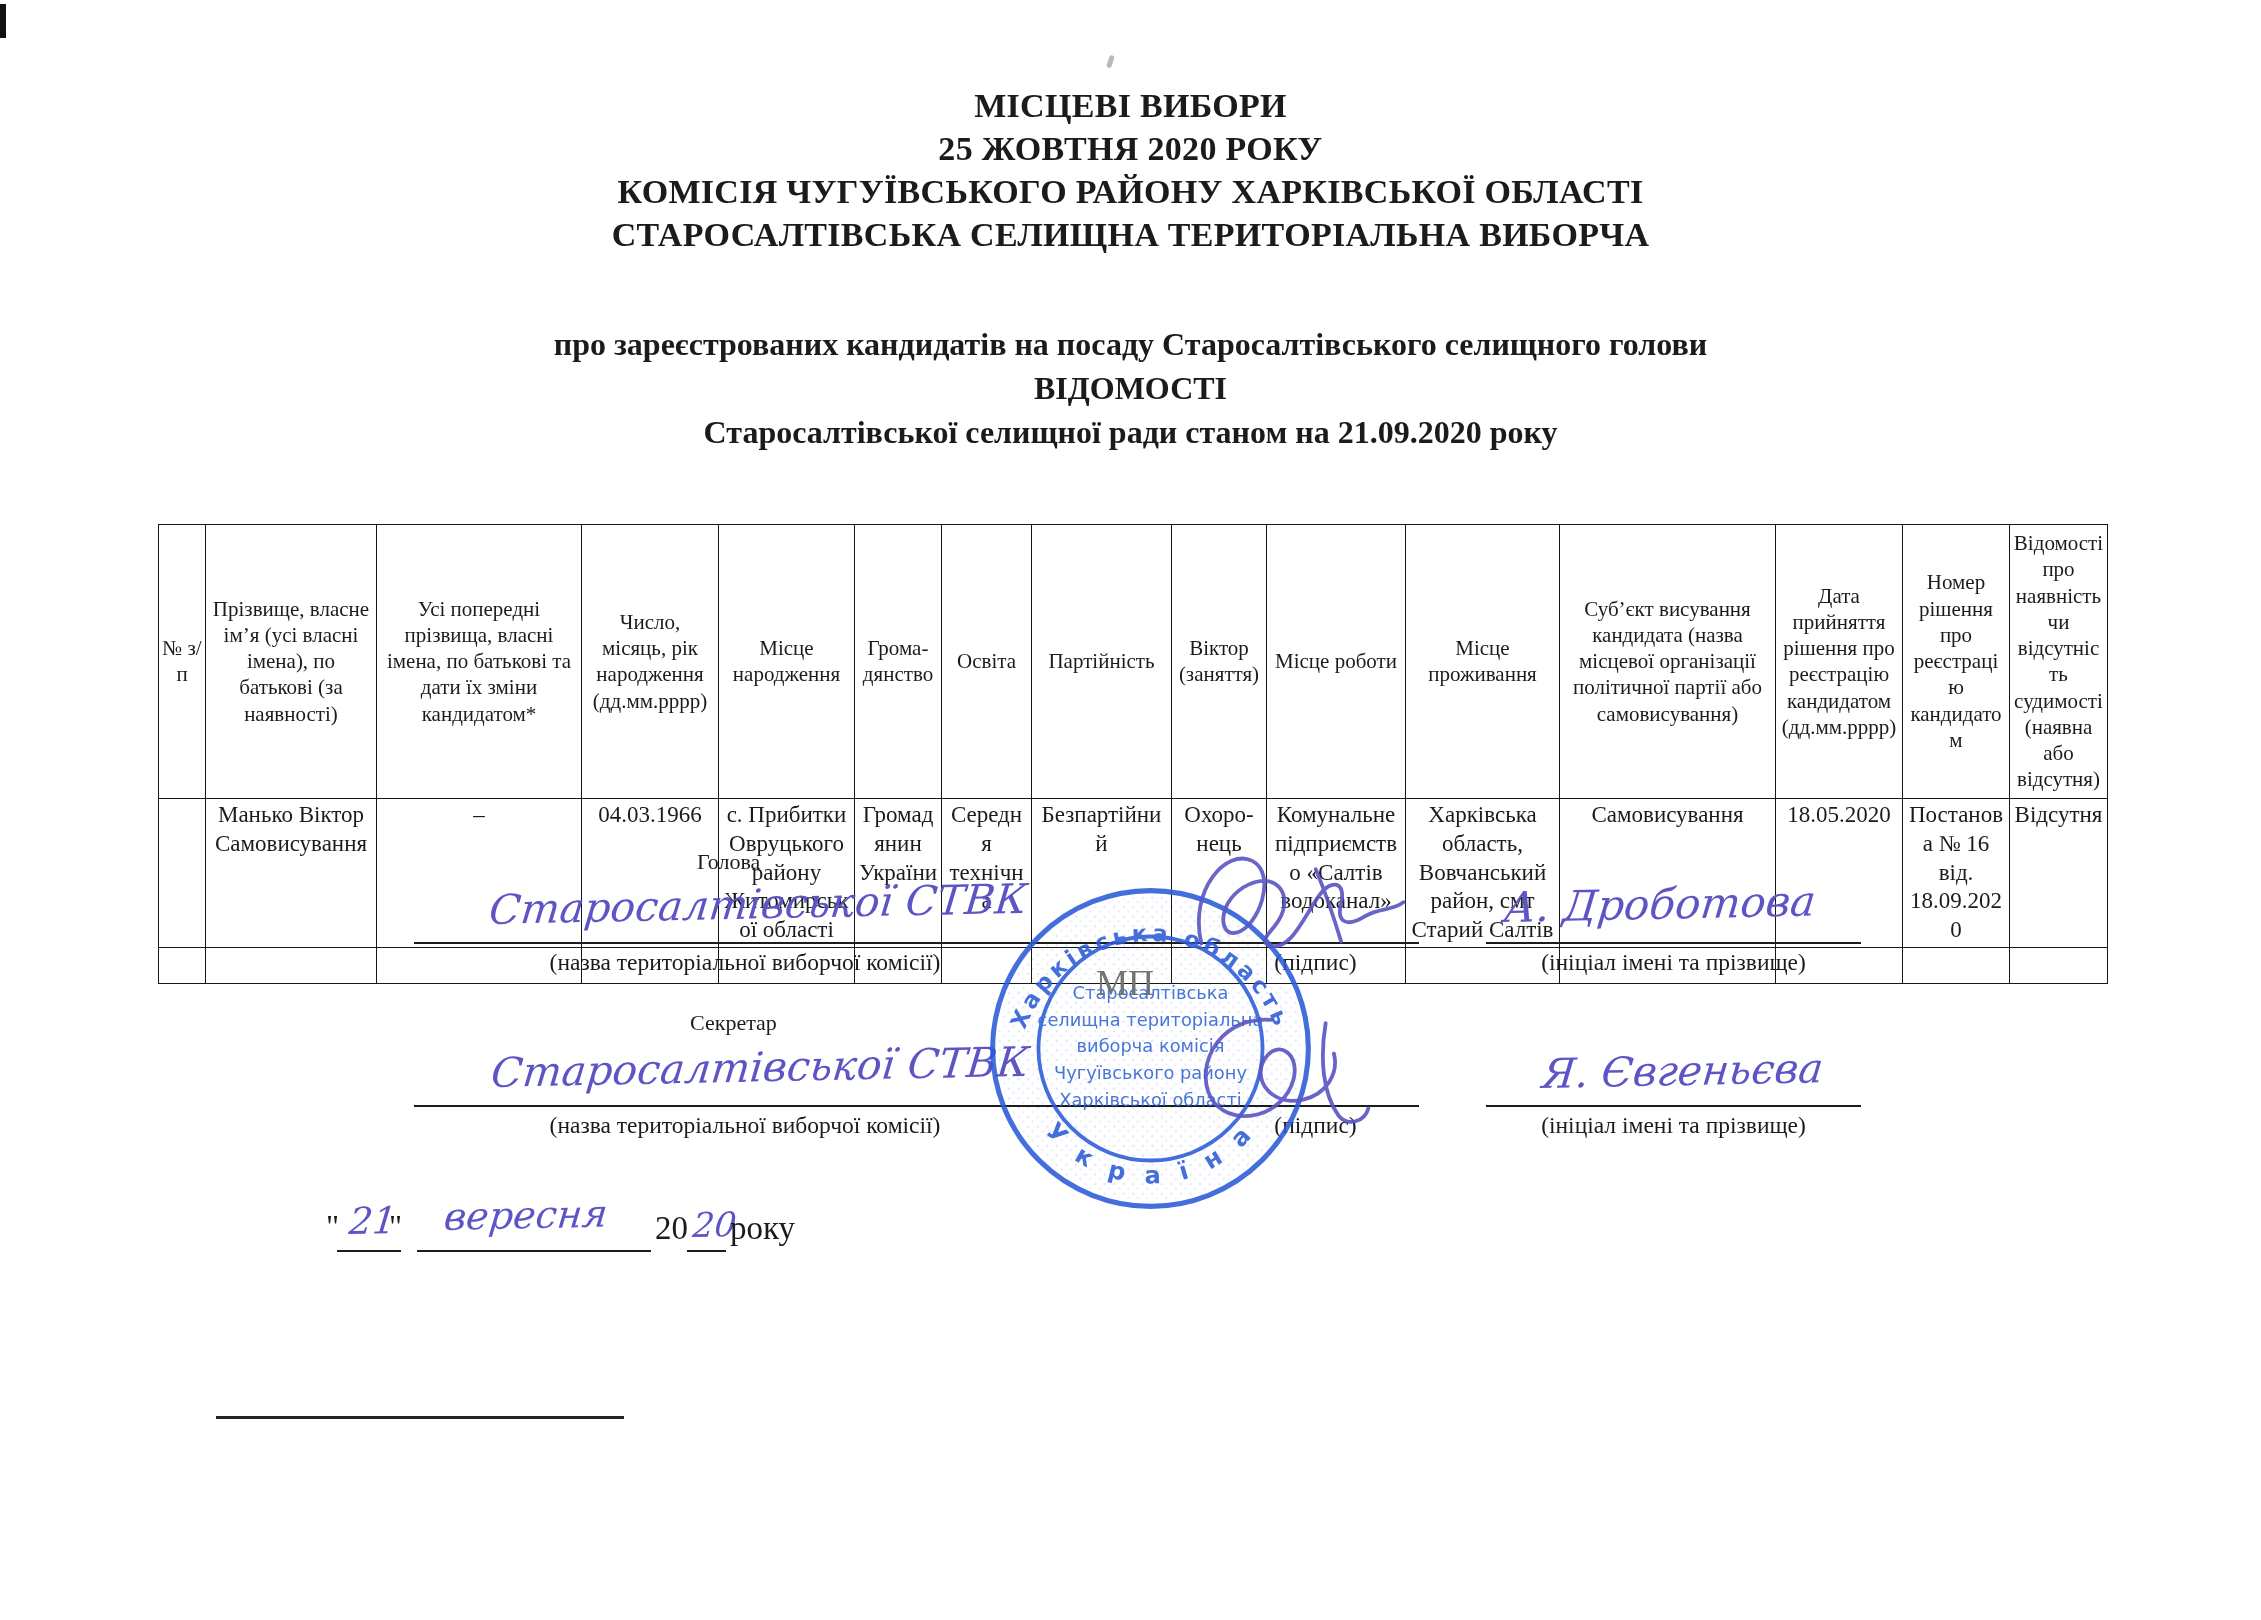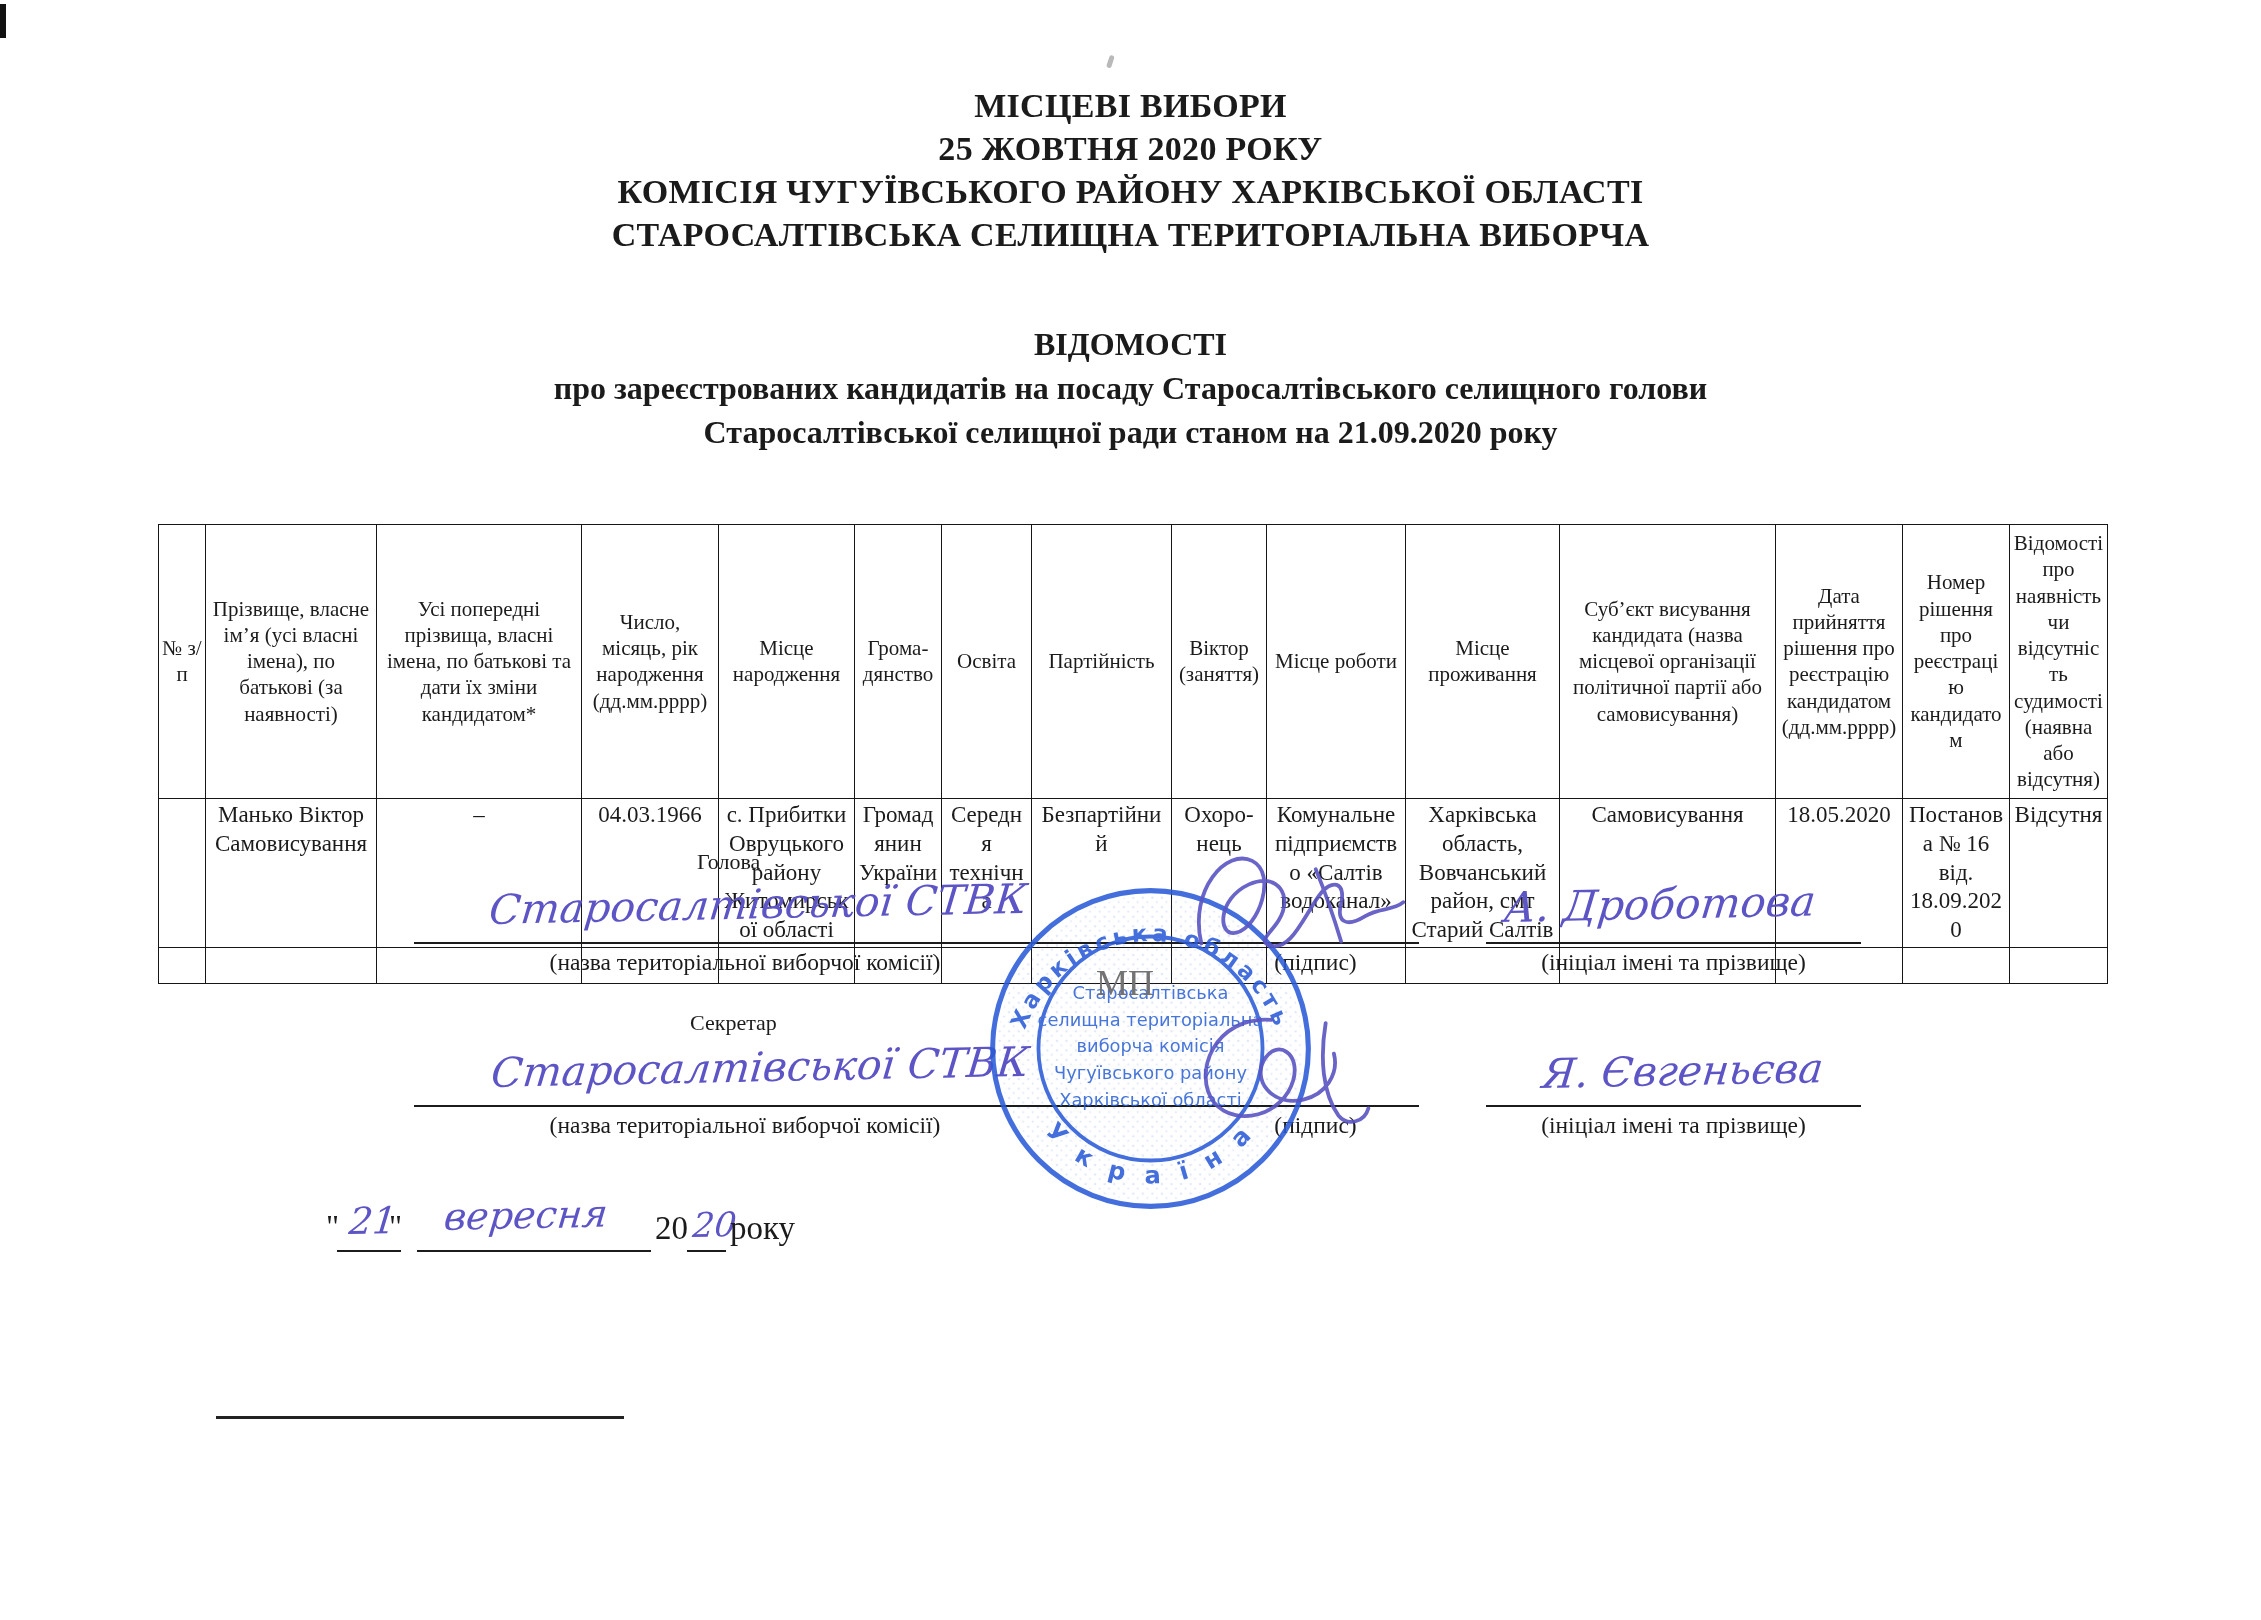--- a/index.html
+++ b/index.html
@@ -47,22 +47,22 @@
   <div class="artifact-speck"></div>
 
   <div class="title-block">
     <div>МІСЦЕВІ ВИБОРИ</div>
     <div>25 ЖОВТНЯ 2020 РОКУ</div>
     <div>КОМІСІЯ ЧУГУЇВСЬКОГО РАЙОНУ ХАРКІВСЬКОЇ ОБЛАСТІ</div>
     <div>СТАРОСАЛТІВСЬКА СЕЛИЩНА ТЕРИТОРІАЛЬНА ВИБОРЧА</div>
   </div>
 
   <div class="subtitle-block">
+    <div>про зареєстрованих кандидатів на посаду Старосалтівського селищного голови</div>
     <div>ВІДОМОСТІ</div>
-    <div>про зареєстрованих кандидатів на посаду Старосалтівського селищного голови</div>
     <div>Старосалтівської селищної ради станом на 21.09.2020 року</div>
   </div>
 
   <table class="reg">
     <colgroup>
       <col style="width:47px">
         <col style="width:171px">
         <col style="width:205px">
       <col style="width:137px">
         <col style="width:136px">

